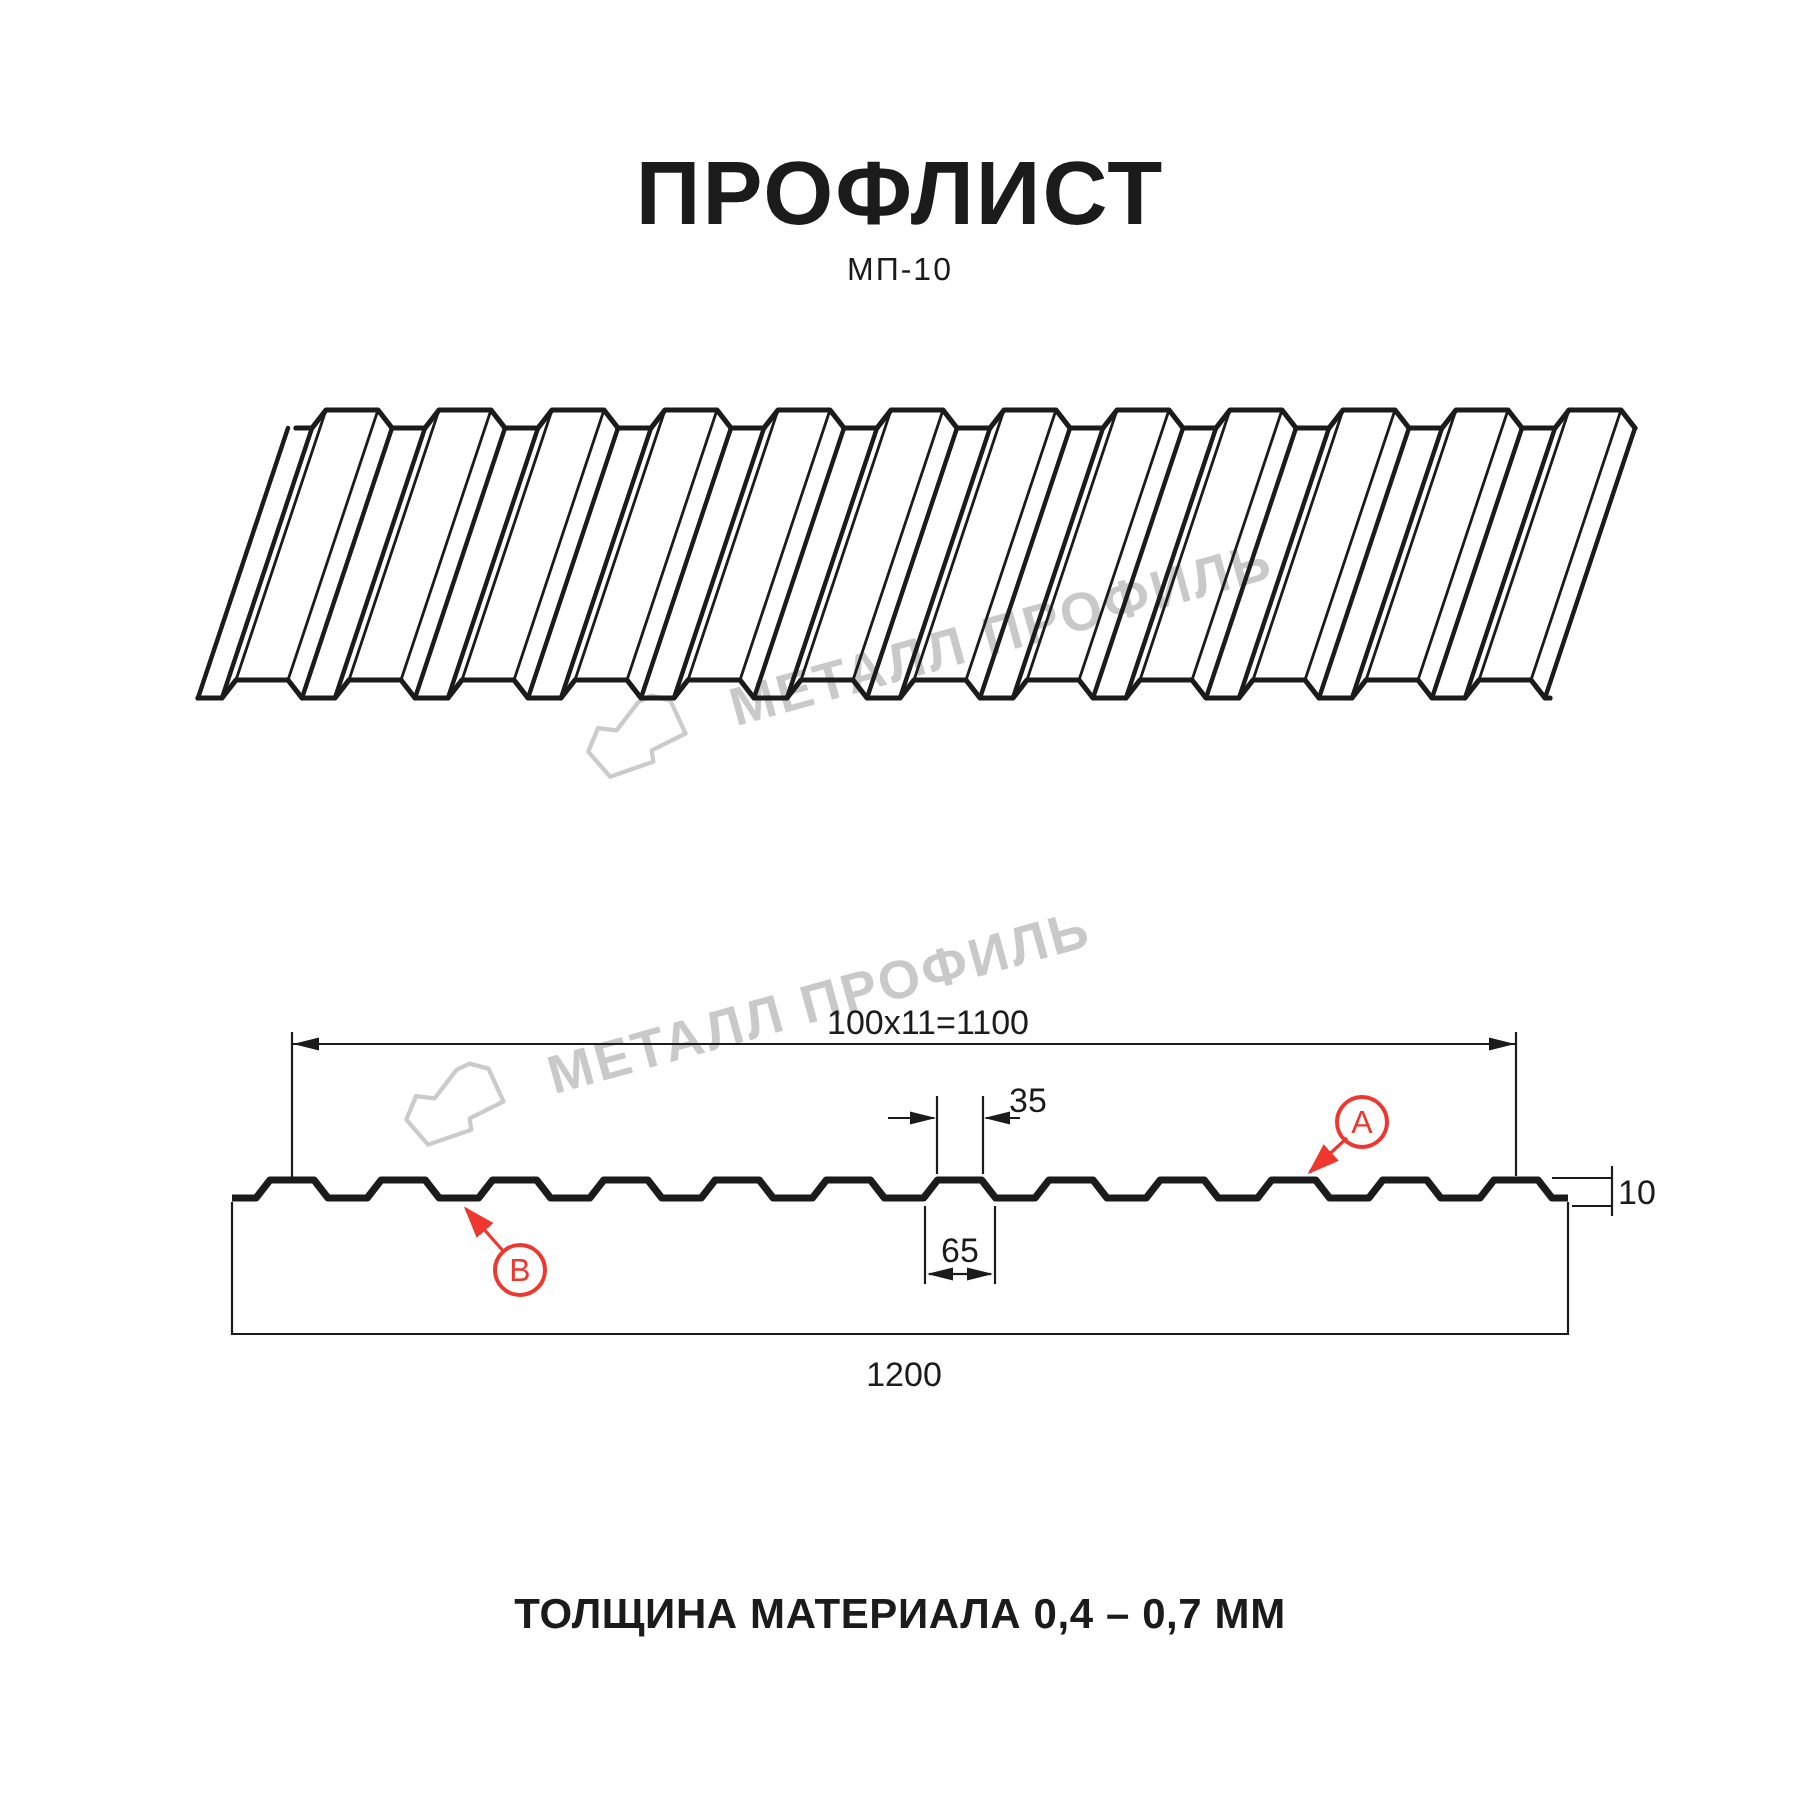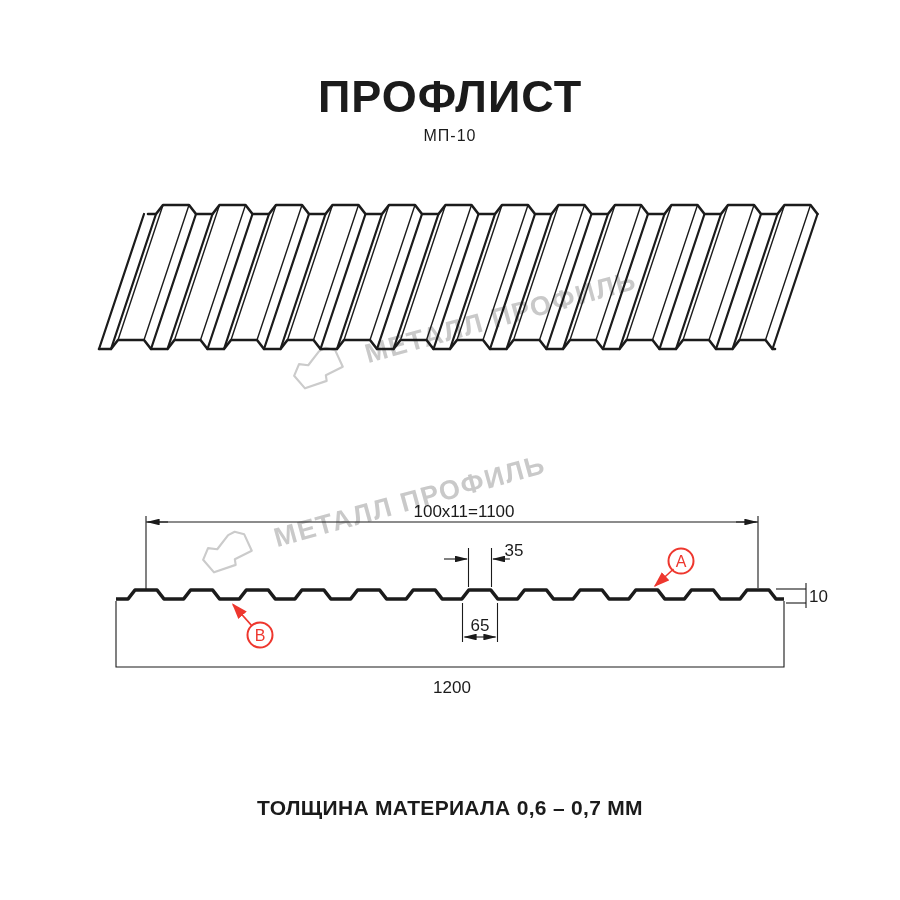--- a/index.html
+++ b/index.html
@@ -158,13 +158,13 @@
     <g>
       <circle class="red-circle" cx="260" cy="635" r="12.5"></circle>
       <line class="red-line" x1="251.7" y1="625.6" x2="233" y2="604.5" marker-end="url(#redArrow)"></line>
       <text class="red-label" x="260" y="640.5" text-anchor="middle">B</text>
     </g>
   </g>
 </svg>
 
 <div class="abs centered" id="page-title">ПРОФЛИСТ</div>
 <div class="abs centered" id="page-subtitle">МП-10</div>
-<div class="abs centered" id="bottom-note">ТОЛЩИНА МАТЕРИАЛА 0,6 – 0,7 ММ</div>
+<div class="abs centered" id="bottom-note">ТОЛЩИНА МАТЕРИАЛА 0,4 – 0,7 ММ</div>
 
 </body></html>

